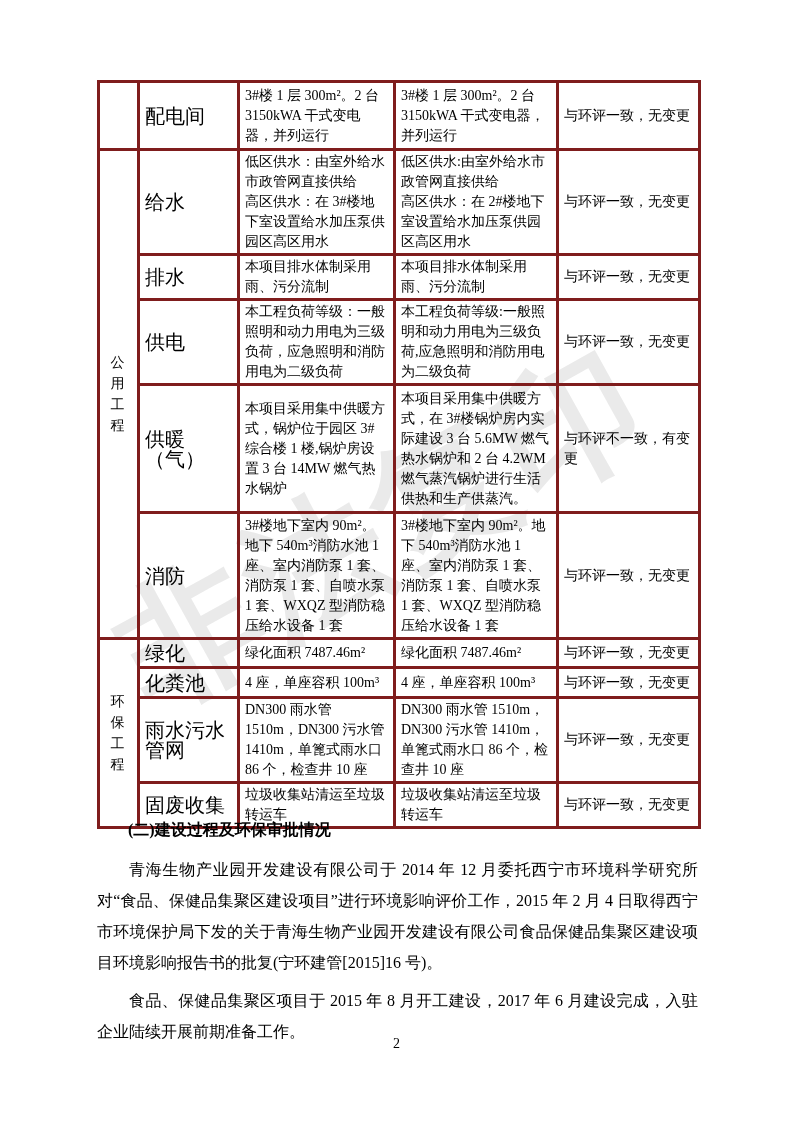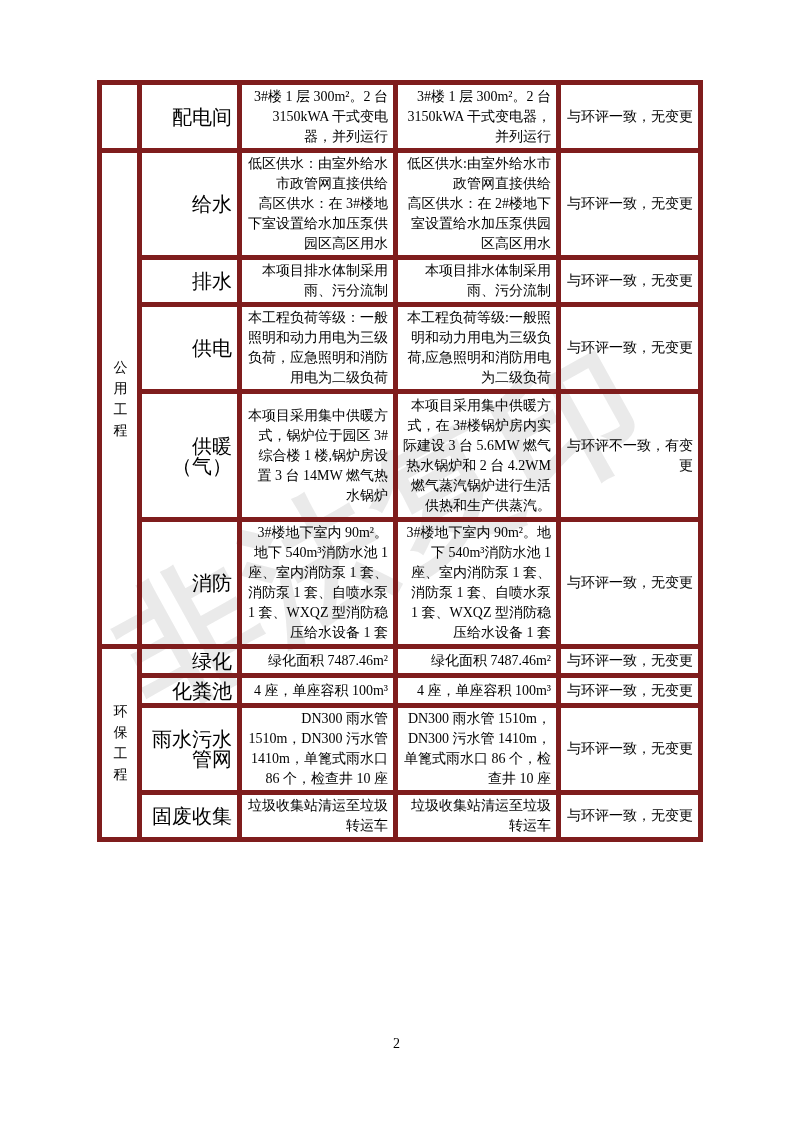--- a/index.html
+++ b/index.html
@@ -34,22 +34,22 @@
     left: 97px;
     top: 80px;
     width: 601px;
     z-index: 1;
     border-collapse: collapse;
     table-layout: fixed;
     font-size: 14px;
     line-height: 20px;
   }
   table.cmp td {
-    border: 5px solid #7f1d1d;
-    text-align: right;
+    border: 3px solid #7f1d1d;
+    text-align: left;
     vertical-align: middle;
     padding: 1px 5px;
     white-space: pre-line;
     overflow: hidden;
   }
   tr.r0 > td { height: 68px; }
   tr.r1 > td { height: 102px; }
   tr.r2 > td { height: 43px; }
   tr.r3 > td { height: 84px; }
   tr.r4 > td { height: 128px; }
@@ -175,16 +175,21 @@
       </tr>
       <tr class="r9">
         <td class="item">固废收集</td>
         <td class="content">垃圾收集站清运至垃圾转运车</td>
         <td class="content">垃圾收集站清运至垃圾转运车</td>
         <td class="status"><span>与环评一致，无变更</span></td>
       </tr>
     </tbody>
   </table>
 
+  <div class="section">
+    <h3>(二)建设过程及环保审批情况</h3>
+    <p>青海生物产业园开发建设有限公司于 2014 年 12 月委托西宁市环境科学研究所对“食品、保健品集聚区建设项目”进行环境影响评价工作，2015 年 2 月 4 日取得西宁市环境保护局下发的关于青海生物产业园开发建设有限公司食品保健品集聚区建设项目环境影响报告书的批复(宁环建管[2015]16 号)。</p>
+    <p>食品、保健品集聚区项目于 2015 年 8 月开工建设，2017 年 6 月建设完成，入驻企业陆续开展前期准备工作。</p>
+  </div>
 
   <div class="pageno">2</div>
 
 </div>
 
 </body></html>

